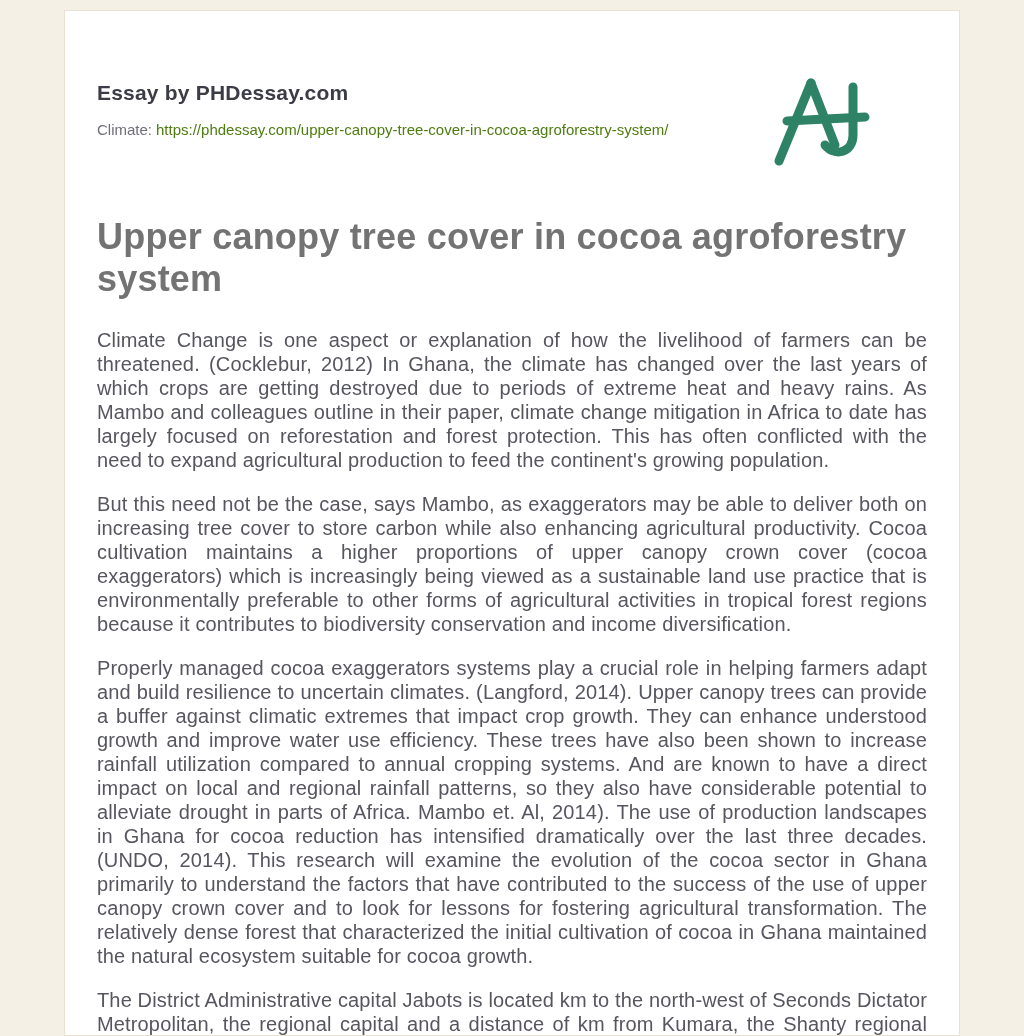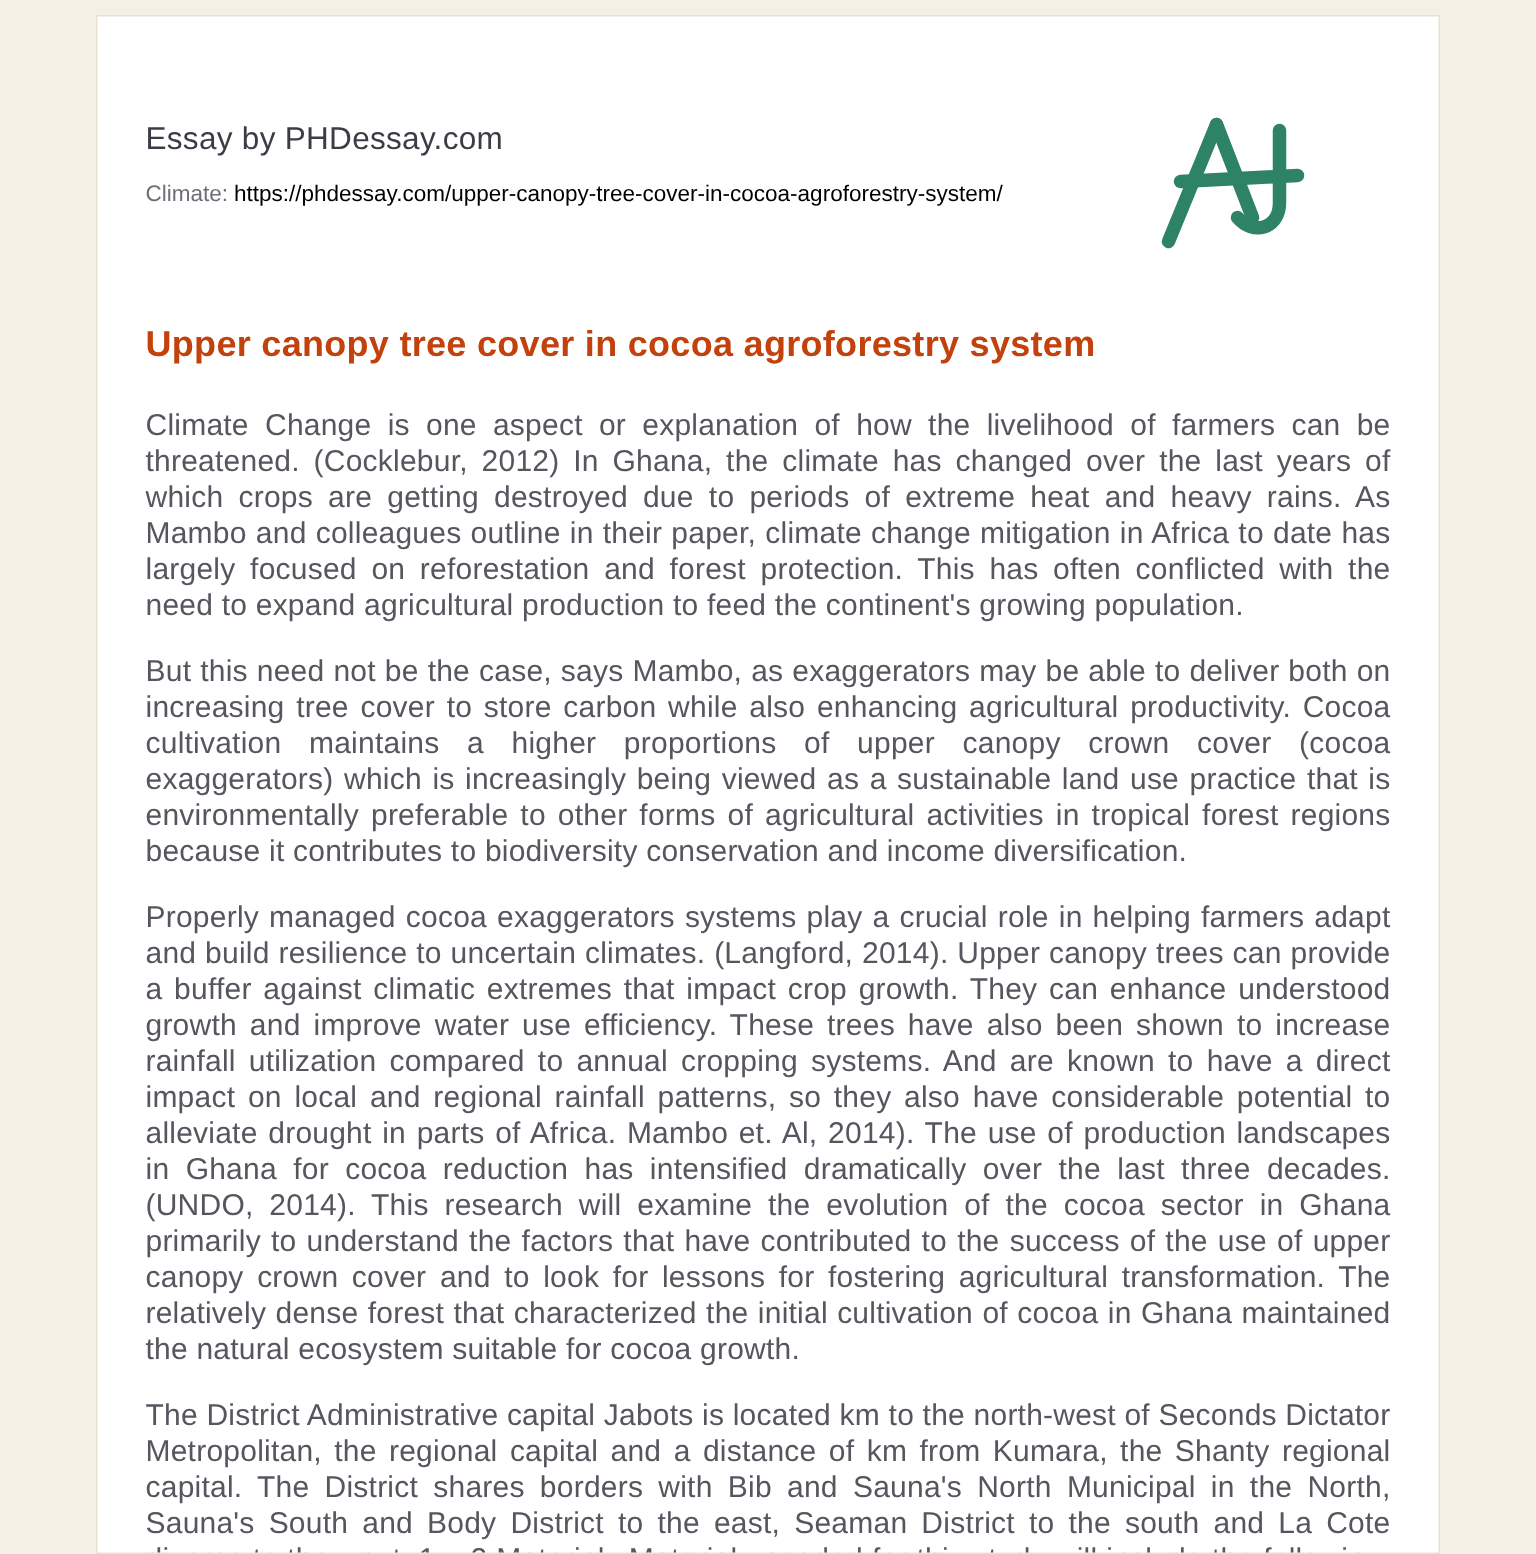--- a/index.html
+++ b/index.html
@@ -15,46 +15,46 @@
     margin: 10px 64px 0 64px;
     width: 896px;
     height: 1026px;
     background: #ffffff;
     border: 1px solid #e9e2d3;
     padding: 70px 32px 0 32px;
     overflow: hidden;
   }
   .essay-header {
     font-size: 21px;
-    font-weight: 400;
+    font-weight: 700;
     color: #3c3c46;
     letter-spacing: 0.2px;
     margin-bottom: 16px;
   }
   .source-line {
     font-size: 15px;
     color: #6e6e78;
     margin-bottom: 78px;
   }
   .source-link {
-    color: #000000;
+    color: #4d7c0f;
     text-decoration: none;
     margin-left: 4px;
   }
   .logo {
     position: absolute;
     top: 62px;
     right: 78px;
     width: 116px;
     height: 96px;
   }
   .essay-title {
-    font-size: 24px;
+    font-size: 36px;
     font-weight: 700;
-    color: #c2410c;
+    color: #737373;
     letter-spacing: 0.2px;
     margin-bottom: 28px;
   }
   .essay-body p {
     font-size: 20px;
     line-height: 24px;
     color: #56565f;
     text-align: justify;
     margin-bottom: 20px;
     letter-spacing: 0.15px;

